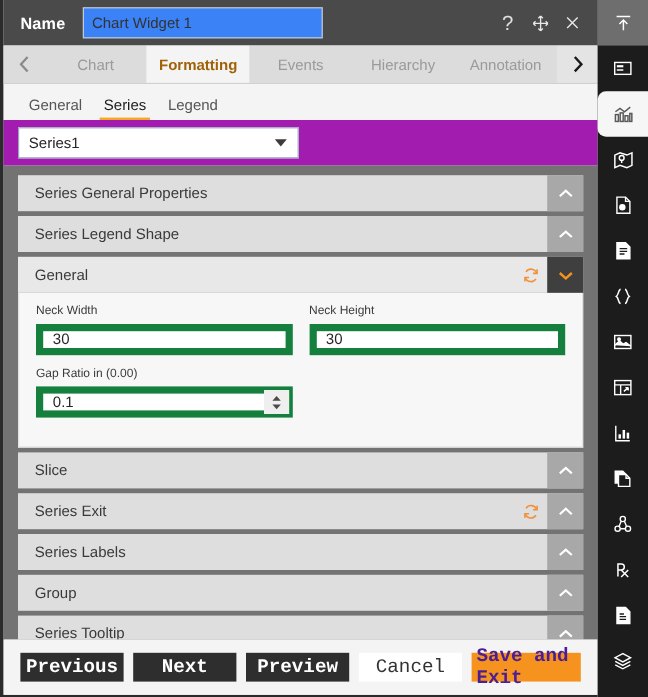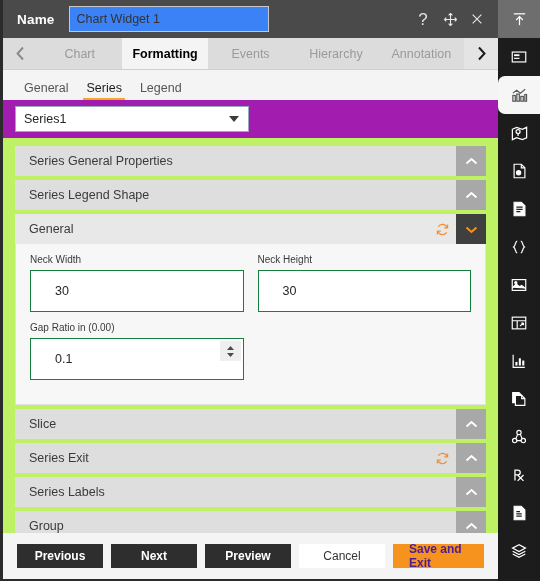--- a/index.html
+++ b/index.html
@@ -63,21 +63,21 @@
   .tab-arrow.left  { color: #8a8a8a; }
   .tab-arrow.right { color: #1a1a1a; background: #e4e4e4; }
   .tab-arrow svg { display: block; }
   .tabs { flex: 1; display: flex; align-items: stretch; }
   .tab {
     flex: 1; display: flex; align-items: center; justify-content: center;
     font-size: 12.5px; color: #9a9a9a; cursor: pointer;
     background: #dcdcdc; white-space: nowrap;
   }
   .tab.active {
-    background: #f4f4f4; color: #000000; font-weight: bold;
+    background: #f4f4f4; color: #a16207; font-weight: bold;
   }
 
   
   .subtabs {
     flex: 0 0 30px; height: 30px;
     display: flex; align-items: flex-end; gap: 0;
     background: #f4f4f4; padding: 0 12px;
   }
   .subtab {
     font-size: 12.5px; color: #555; cursor: pointer;
@@ -100,21 +100,21 @@
   .sel-caret {
     position: absolute; right: 9px; top: 50%; transform: translateY(-50%);
     width: 0; height: 0;
     border-left: 5.5px solid transparent; border-right: 5.5px solid transparent;
     border-top: 6.5px solid #3c3c3c;
   }
 
   
   .body {
     flex: 1 1 auto; overflow: hidden;
-    padding: 8px 12px 0 12px; background: #bef264;
+    padding: 8px 12px 0 12px; background: #737373;
   }
   .acc { margin-bottom: 4px; }
   .acc-head {
     height: 30px; background: #dedede;
     display: flex; align-items: center;
     padding-left: 14px; cursor: pointer;
   }
   .acc-head.open { background: #e8e8e8; }
   .acc-title { font-size: 12.5px; color: #3a3a3a; }
   .acc-tools { margin-left: auto; display: flex; align-items: stretch; height: 30px; }
@@ -132,24 +132,24 @@
   .acc-toggle.open svg { stroke: #f5931e; }
 
   .acc-panel {
     background: #f7f7f7; border: 1px solid #e2e2e2; border-top: none;
     padding: 10px 14px 14px 14px;
   }
   .frow { display: flex; gap: 14px; margin-bottom: 10px; }
   .fld { flex: 1; }
   .flabel { font-size: 10px; color: #3a3a3a; margin-bottom: 5px; display: block; }
   .finput {
-    width: 100%; height: 42px;
-    background: #ffffff; border: 1px solid #15803d;
+    width: 100%; height: 26px;
+    background: #ffffff; border: 6px solid #15803d;
     font-family: "Liberation Sans", sans-serif;
-    font-size: 12.5px; color: #262626; padding: 0 24px; outline: none;
+    font-size: 12.5px; color: #262626; padding: 0 8px; outline: none;
   }
   .fld.half { flex: 0 0 calc(50% - 7px); }
   .spin-wrap { position: relative; }
   .spin-wrap .finput { padding-right: 28px; }
   .spin-btn {
     position: absolute; right: 3px; top: 3px;
     width: 21px; height: 20px; background: #efefef;
     display: flex; align-items: center; justify-content: center;
     cursor: pointer; color: #4a4a4a; font-size: 10px; line-height: 1;
   }
@@ -157,24 +157,24 @@
 
   
   .footer {
     flex: 0 0 46px; height: 46px;
     background: #f4f4f4;
     display: flex; align-items: center; gap: 8px;
     padding: 0 14px;
   }
   .btn {
     height: 24px; min-width: 86px;
-    font-family: Liberation Sans, sans-serif;
-    font-size: 12px; font-weight: bold;
+    font-family: Liberation Mono, monospace;
+    font-size: 16px; font-weight: bold;
     display: flex; align-items: center; justify-content: center;
-    cursor: pointer; border: none; padding: 0 16px;
+    cursor: pointer; border: none; padding: 0 4px;
   }
   .btn.dark   { background: #2e2e2e; color: #ffffff; }
   .btn.light  { background: #ffffff; color: #333333; font-weight: normal; }
   .btn.accent { background: #f5931e; color: #4c1d95; }
 
   
   .rail {
     width: 42px; height: 581px; background: #1c1c1c;
     display: flex; flex-direction: column; align-items: stretch;
     flex: 0 0 42px;

